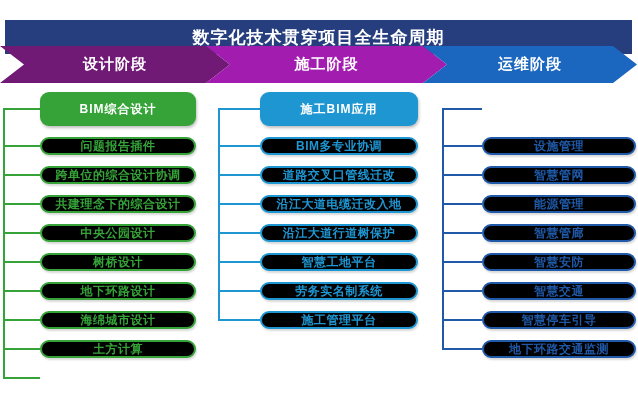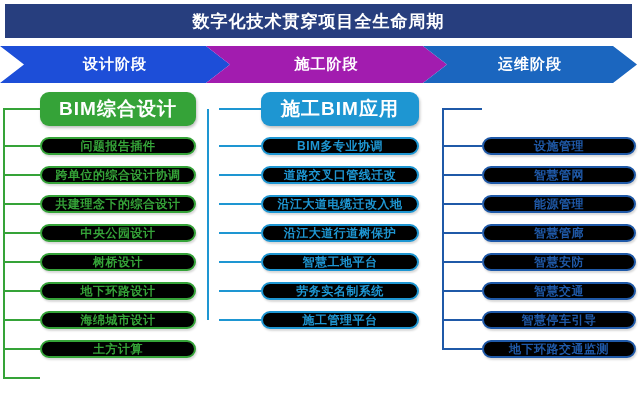--- a/index.html
+++ b/index.html
@@ -2,50 +2,50 @@
 <html><head>
 <meta charset="utf-8">
 <style>
   html,body{margin:0;padding:0;background:#fff;}
   .stage{
     position:relative;width:638px;height:400px;background:#ffffff;overflow:hidden;
     font-family:"Liberation Sans","DejaVu Sans",sans-serif;
   }
   
   .banner{
-    position:absolute;left:5px;top:4px;width:627px;height:34px;
+    position:absolute;left:5px;top:20px;width:627px;height:34px;
     background:#273e7e;display:flex;align-items:center;justify-content:center;
   }
   .banner-title{color:#ffffff;font-size:17px;font-weight:bold;letter-spacing:1px;}
   
   .arrow{
     position:absolute;top:46px;height:37px;
     display:flex;align-items:center;justify-content:center;
     clip-path:polygon(0 0, calc(100% - 24px) 0, 100% 50%, calc(100% - 24px) 100%, 0 100%, 24px 50%);
   }
   .arrow-label{color:#ffffff;font-size:15px;font-weight:bold;letter-spacing:1px;}
-  .arrow-design{left:0;width:230px;background:#1d4ed8;font-family:Liberation Mono, monospace;}
+  .arrow-design{left:0;width:230px;background:#701a75;font-family:Liberation Mono, monospace;}
   .arrow-build{left:206px;width:241px;background:#a21caf;}
   .arrow-ops{left:423px;width:214px;background:#1b66bf;text-align:right;}
   
   .col{position:absolute;top:92px;}
   .col-design{left:3px;width:193px;--accent:#35a338;--branch:37px;}
-  .col-build{left:207px;width:200px;padding-left:12px;--accent:#1e96d2;--branch:42px;}
+  .col-build{left:218px;width:200px;--accent:#1e96d2;--branch:42px;}
   .col-ops{left:442px;width:194px;--accent:#1f59a8;--branch:40px;}
   .trunk{position:absolute;left:0;top:17px;width:2px;background:var(--accent);}
   .col-design .trunk{height:269px;}
   .col-build .trunk{height:211px;}
   .col-ops .trunk{height:240px;}
   .row{display:flex;align-items:center;height:22px;margin-bottom:7px;}
   .row.header-row{height:34px;margin-bottom:9px;}
   .branch{flex:none;width:var(--branch);height:2px;background:var(--accent);}
   .hbox{
     flex:1;height:34px;background:var(--accent);border-radius:9px;
     display:flex;align-items:center;justify-content:center;
-    color:#ffffff;font-size:19px;font-weight:bold;letter-spacing:1px;
+    color:#ffffff;font-size:12px;font-weight:bold;letter-spacing:1px;
     box-shadow:1px 2px 3px rgba(0,0,0,0.25);
   }
   .ibox{
     flex:1;height:18px;background:#000000;border:2px solid var(--accent);border-radius:10px;
     display:flex;align-items:center;justify-content:center;box-sizing:border-box;
     color:var(--accent);font-size:12px;font-weight:bold;letter-spacing:0.5px;
     box-shadow:1px 2px 2px rgba(0,0,0,0.15);white-space:nowrap;
   }
 </style>
 </head>

